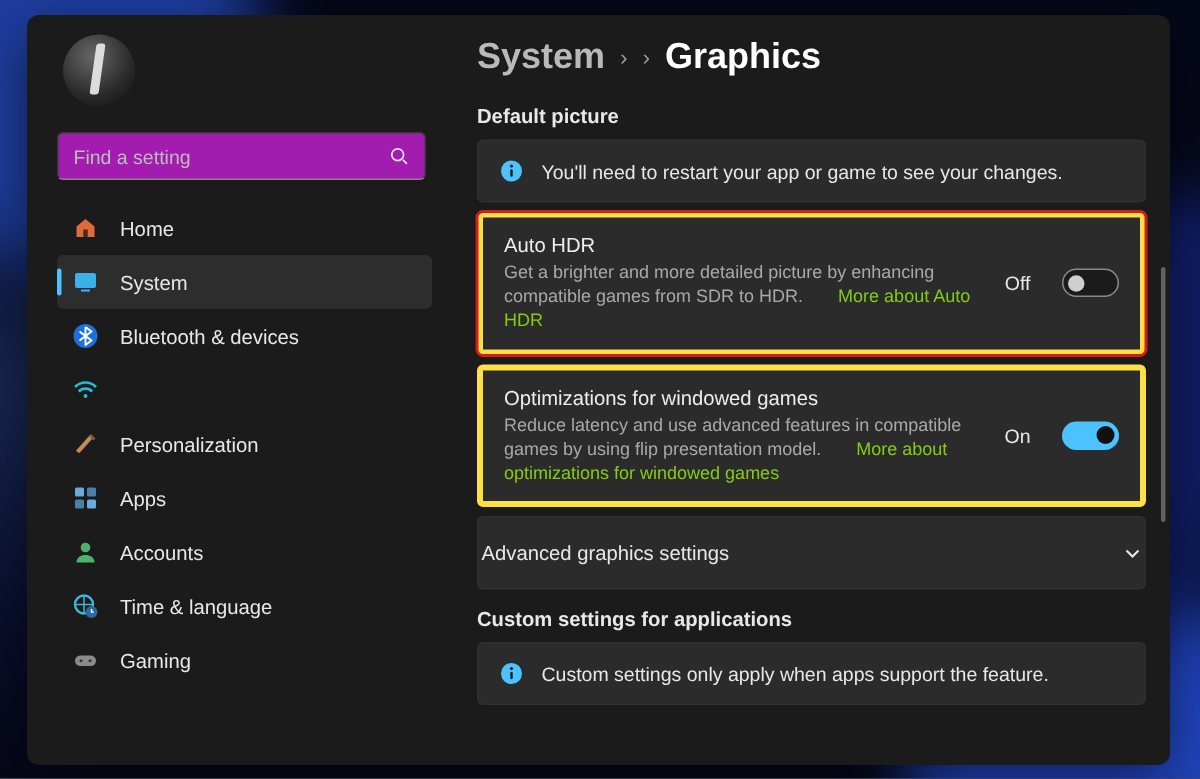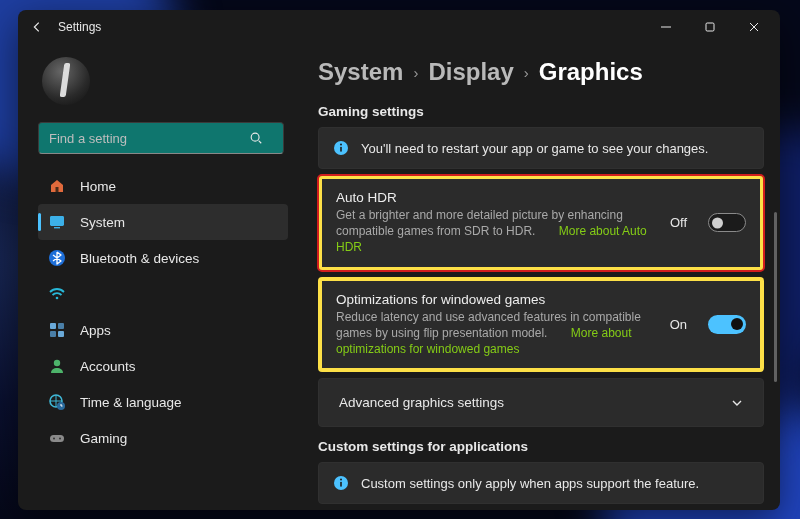--- a/index.html
+++ b/index.html
@@ -26,23 +26,23 @@
   .titlebar-left { display:flex; align-items:center; gap:14px; }
   .back-arrow { width:14px; height:14px; display:flex; align-items:center; justify-content:center; cursor:pointer; color:#e8e8e8;}
   .win-controls { display:flex; }
   .win-btn { width:44px; height:30px; display:flex; align-items:center; justify-content:center; color:#e8e8e8; }
   .content-area { flex:1; display:flex; overflow:hidden;}
   .sidebar { width: 278px; padding: 10px 8px 0 20px; display:flex; flex-direction:column; overflow:hidden;}
   .avatar-row { height:54px; display:flex; align-items:center; padding-left:4px; }
   .avatar { width:48px; height:48px; border-radius:50%; background:radial-gradient(circle at 40% 30%, #666 0%, #2a2a2a 60%, #0e0e0e 100%); position:relative; overflow:hidden;}
   .avatar::after{content:""; position:absolute; left:20px; top:6px; width:6px; height:34px; background:#dcdcdc; transform:skewX(-8deg); border-radius:2px;}
   .search-box {
-    margin: 14px 4px 10px 0; height:32px; background:#0f766e; border:1px solid #3a3a3a;
+    margin: 14px 4px 10px 0; height:32px; background:#a21caf; border:1px solid #3a3a3a;
     border-bottom:1px solid #888; border-radius:4px;
-    display:flex; align-items:center; padding:0 10px; 
+    display:flex; align-items:center; padding:0 10px; justify-content:space-between;
   }
   .search-box input{
     background:transparent; border:none; outline:none; color:#e8e8e8; font-size:13px; width:200px;
   }
   .search-box input::placeholder{ color:#bdbdbd; }
   .search-icon{ width:14px; height:14px; color:#e8e8e8;}
   .nav { display:flex; flex-direction:column; gap:0; margin-top:4px; overflow-y:auto;}
   .nav-item{
     height:36px; display:flex; align-items:center; gap:14px; padding:0 10px;
     border-radius:4px; font-size:13.5px; color:#e8e8e8; cursor:pointer;
@@ -73,61 +73,34 @@
   .card p{ font-size:12px; color:#a9a9a9; line-height:1.35; margin-top:2px;}
   .card a{ color:#84cc16; text-decoration:none; cursor:pointer;padding-left:20px;}
   .toggle-group{ display:flex; align-items:center; gap:21px; font-size:13px;}
   .toggle{ width:38px; height:19px; border-radius:20px; position:relative; }
   .toggle.off{ background:#1b1b1b; border:1px solid #8a8a8a;}
   .toggle.off::after{ content:""; position:absolute; left:3px; top:50%; transform:translateY(-50%); width:11px; height:11px; background:#cfcfcf; border-radius:50%;}
   .toggle.on{ background:#4cc2ff;}
   .toggle.on::after{ content:""; position:absolute; right:3px; top:50%; transform:translateY(-50%); width:12px; height:12px; background:#111; border-radius:50%;}
   .expander{
     background:#2b2b2b; border:1px solid #303030; border-radius:4px;
-    padding:16px 20px; display:flex; align-items:center; justify-content:space-between;
+    padding:16px 2px; display:flex; align-items:center; justify-content:space-between;
     margin-top:6px; font-size:13.5px;
   }
   .chevron-down{ width:12px; height:12px; color:#e8e8e8; }
   svg{ display:block; }
 </style>
 </head>
 <body>
 
 <div class="bloom b1"></div>
 <div class="bloom b2"></div>
 <div class="bloom b3"></div>
 
 <div class="window">
-  <div class="titlebar">
-    <div class="titlebar-left">
-      <span class="back-arrow">
-        <svg viewBox="0 0 16 16" width="14" height="14" stroke="currentColor" fill="none" stroke-width="1.4">
-            <path d="M10 3 5 8l5 5"></path>
-          </svg>
-      </span>
-      <span>Settings</span>
-    </div>
-    <div class="win-controls">
-      <div class="win-btn">
-        <svg width="10" height="10" viewBox="0 0 10 10">
-            <path d="M0 5h10" stroke="currentColor" stroke-width="1"></path>
-          </svg>
-      </div>
-      <div class="win-btn">
-        <svg width="10" height="10" viewBox="0 0 10 10">
-            <rect x="1" y="1" width="8" height="8" rx="1.2" stroke="currentColor" fill="none" stroke-width="1"></rect>
-          </svg>
-      </div>
-      <div class="win-btn close">
-        <svg width="10" height="10" viewBox="0 0 10 10">
-            <path d="M1 1l8 8M9 1l-8 8" stroke="currentColor" stroke-width="1"></path>
-          </svg>
-      </div>
-    </div>
-  </div>
 
   <div class="content-area">
 
     <div class="sidebar">
       <div class="avatar-row">
         <div class="avatar"></div>
       </div>
       <div class="search-box">
         <input placeholder="Find a setting" style="">
         <span class="search-icon">
@@ -170,20 +143,29 @@
             <svg viewBox="0 0 18 18" width="18" height="18" fill="none" stroke="#28b8d8" stroke-width="1.8">
                 <path d="M2 7c4-4 10-4 14 0"></path>
                 <path d="M4.5 10c2.5-2.5 6.5-2.5 9 0"></path>
                 <circle cx="9" cy="13" r="1.3" fill="#28b8d8" stroke="none"></circle>
               </svg>
           </span>
         </div>
         <div class="nav-item">
           <span class="nav-icon">
             <svg viewBox="0 0 18 18" width="18" height="18">
+                <path d="M3 14l2 1 9-10-2-2-9 10z" fill="#c08a5a"></path>
+                <path d="M12 3l3 3" stroke="#706050" stroke-width="2"></path>
+              </svg>
+          </span>
+          <span>Personalization</span>
+        </div>
+        <div class="nav-item">
+          <span class="nav-icon">
+            <svg viewBox="0 0 18 18" width="18" height="18">
                 <rect x="2" y="2" width="6" height="6" rx="1" fill="#6aa9d8"></rect>
                 <rect x="10" y="2" width="6" height="6" rx="1" fill="#4a7fa8"></rect>
                 <rect x="2" y="10" width="6" height="6" rx="1" fill="#4a7fa8"></rect>
                 <rect x="10" y="10" width="6" height="6" rx="1" fill="#6aa9d8"></rect>
               </svg>
           </span>
           <span>Apps</span>
         </div>
         <div class="nav-item">
           <span class="nav-icon">
@@ -217,26 +199,25 @@
         </div>
       </div>
     </div>
 
     <div class="main">
       <div class="scrollbar"></div>
 
       <div class="breadcrumb">
         <span class="crumb">System</span>
         <span class="chev">›</span>
-        <span class="crumb">Display</span>
         <span class="chev">›</span>
         <span class="current">Graphics</span>
       </div>
 
-      <div class="section-title">Gaming settings</div>
+      <div class="section-title">Default picture</div>
 
       <div class="info-banner">
         <span class="info-ic">
           <svg viewBox="0 0 16 16" width="16" height="16">
               <circle cx="8" cy="8" r="7" fill="#4cc2ff"></circle>
               <rect x="7.2" y="6.8" width="1.6" height="5" rx=".8" fill="#1b1b1b"></rect>
               <circle cx="8" cy="4.6" r="1" fill="#1b1b1b"></circle>
             </svg>
         </span>
         <span>You'll need to restart your app or game to see your changes.</span>

